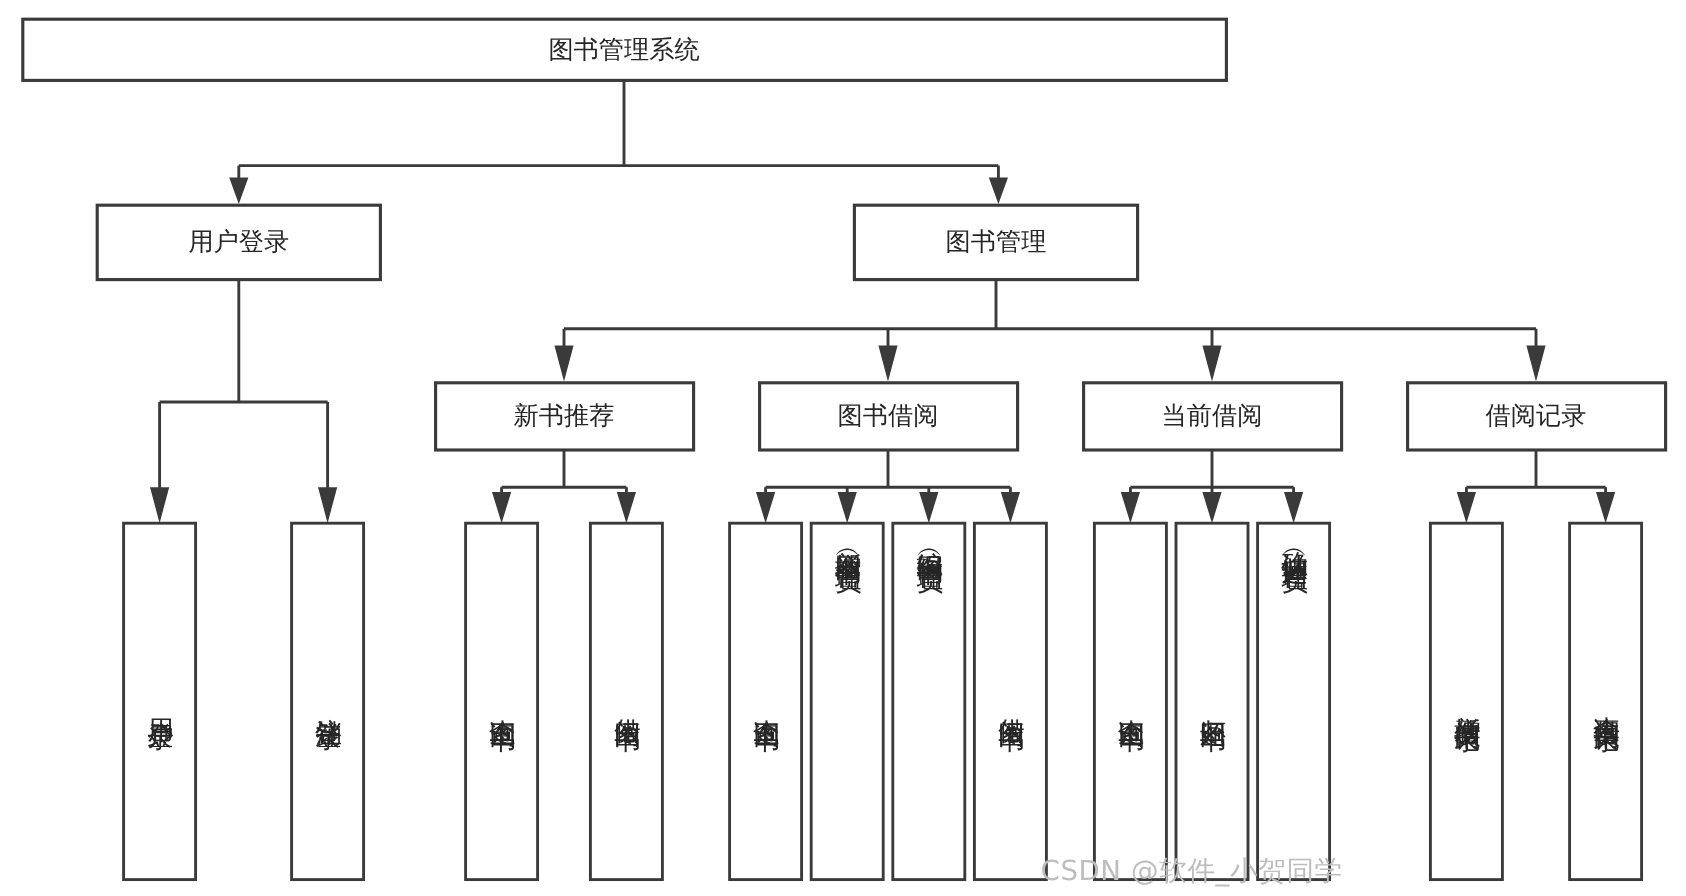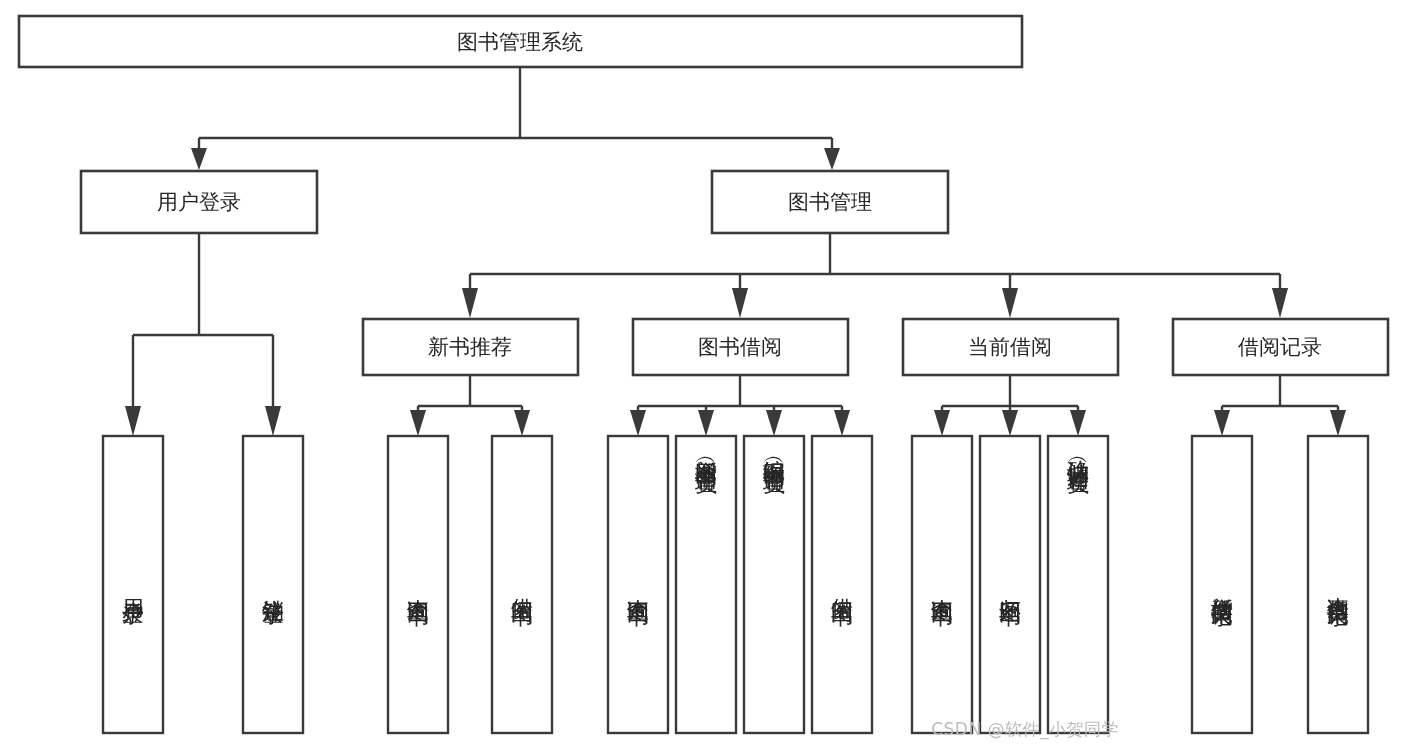--- a/index.html
+++ b/index.html
@@ -70,21 +70,21 @@
     line-height: 1.08;
     color: #262626;
     letter-spacing: 2px;
     white-space: nowrap;
   }
   .watermark {
     position: absolute;
     right: 8px;
     bottom: 6px;
     font-family: "DejaVu Sans", "Liberation Sans", sans-serif;
-    font-size: 17px;
+    font-size: 23px;
     color: #bdbdbd;
     letter-spacing: 0.5px;
     white-space: nowrap;
   }
 </style>
 </head>
 <body>
 
 <div id="diagram-root">
 

